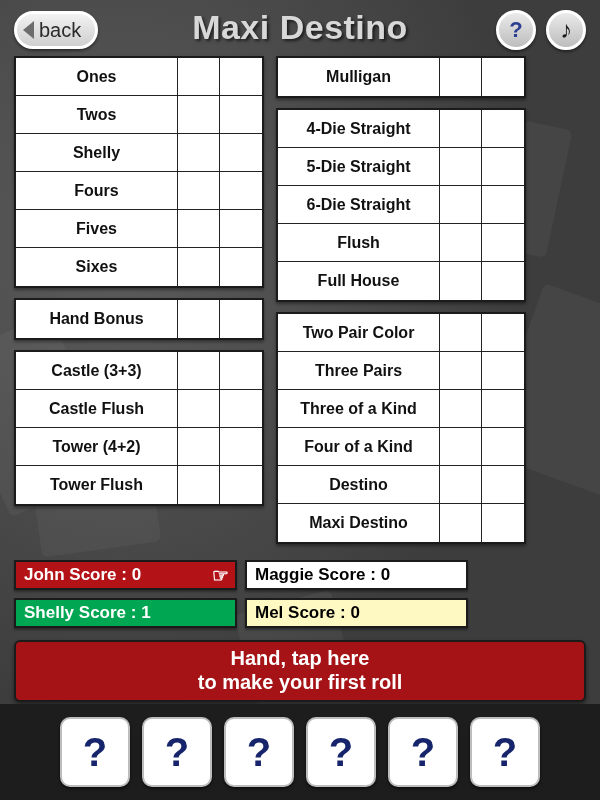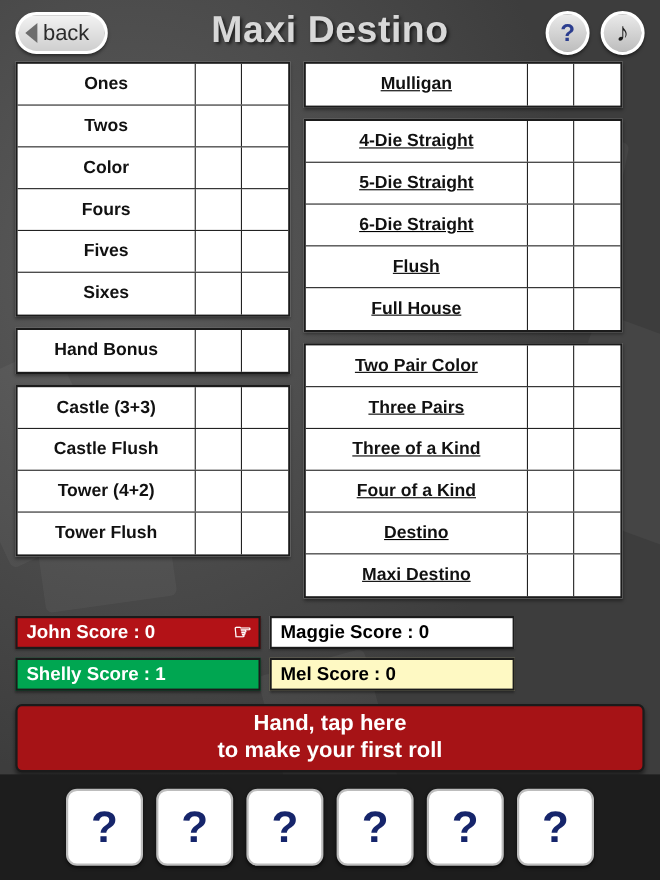--- a/index.html
+++ b/index.html
@@ -70,21 +70,21 @@
   }
   .round-btn.note { color: #1c1c1c; font-size: 24px; }
 
   
   .board {
     display: flex; gap: 12px;
     padding: 2px 14px 0 14px;
   }
   .col { width: 100%; }
   .col.left { width: 250px; }
-  .col.right { width: 290px; text-decoration: underline; }
+  .col.right { width: 250px; }
 
   .group {
     background: #ffffff;
     border: 2px solid #1b1b1b;
     margin-bottom: 10px;
     box-shadow: 0 2px 3px rgba(0,0,0,0.4);
   }
   .row {
     display: flex;
     height: 38px;
@@ -190,21 +190,21 @@
             <div class="label">Ones</div>
             <div class="cell"></div>
             <div class="cell"></div>
           </div>
           <div class="row">
             <div class="label">Twos</div>
             <div class="cell"></div>
             <div class="cell"></div>
           </div>
           <div class="row">
-            <div class="label">Color</div>
+            <div class="label">Shelly</div>
             <div class="cell"></div>
             <div class="cell"></div>
           </div>
           <div class="row">
             <div class="label">Fours</div>
             <div class="cell"></div>
             <div class="cell"></div>
           </div>
           <div class="row">
             <div class="label">Fives</div>

